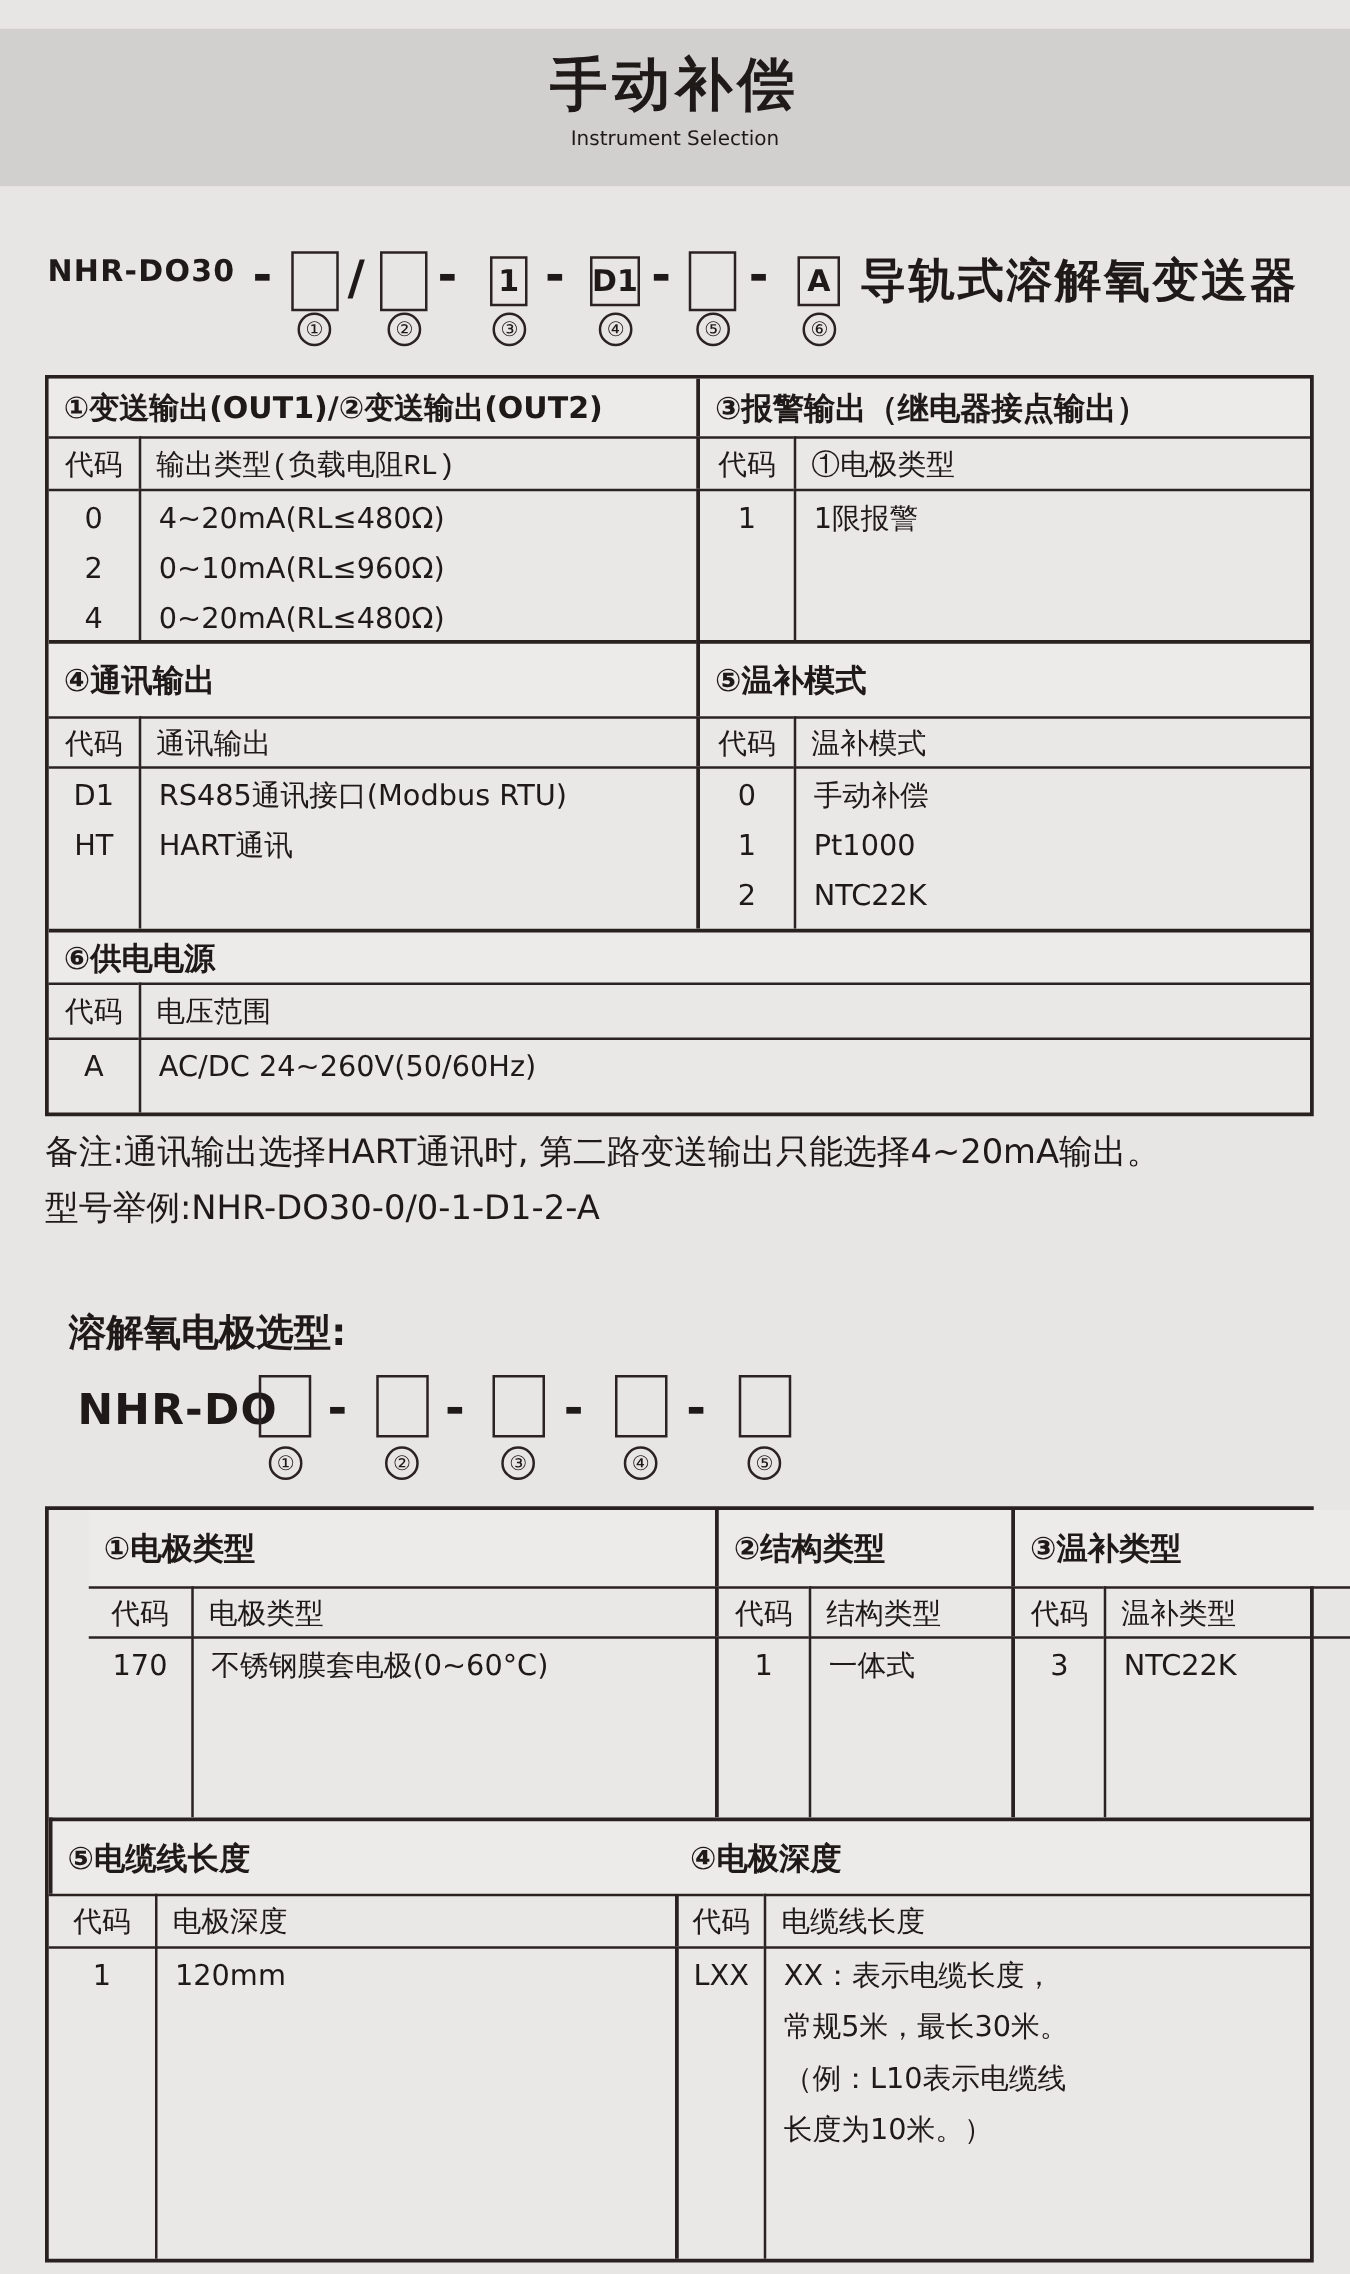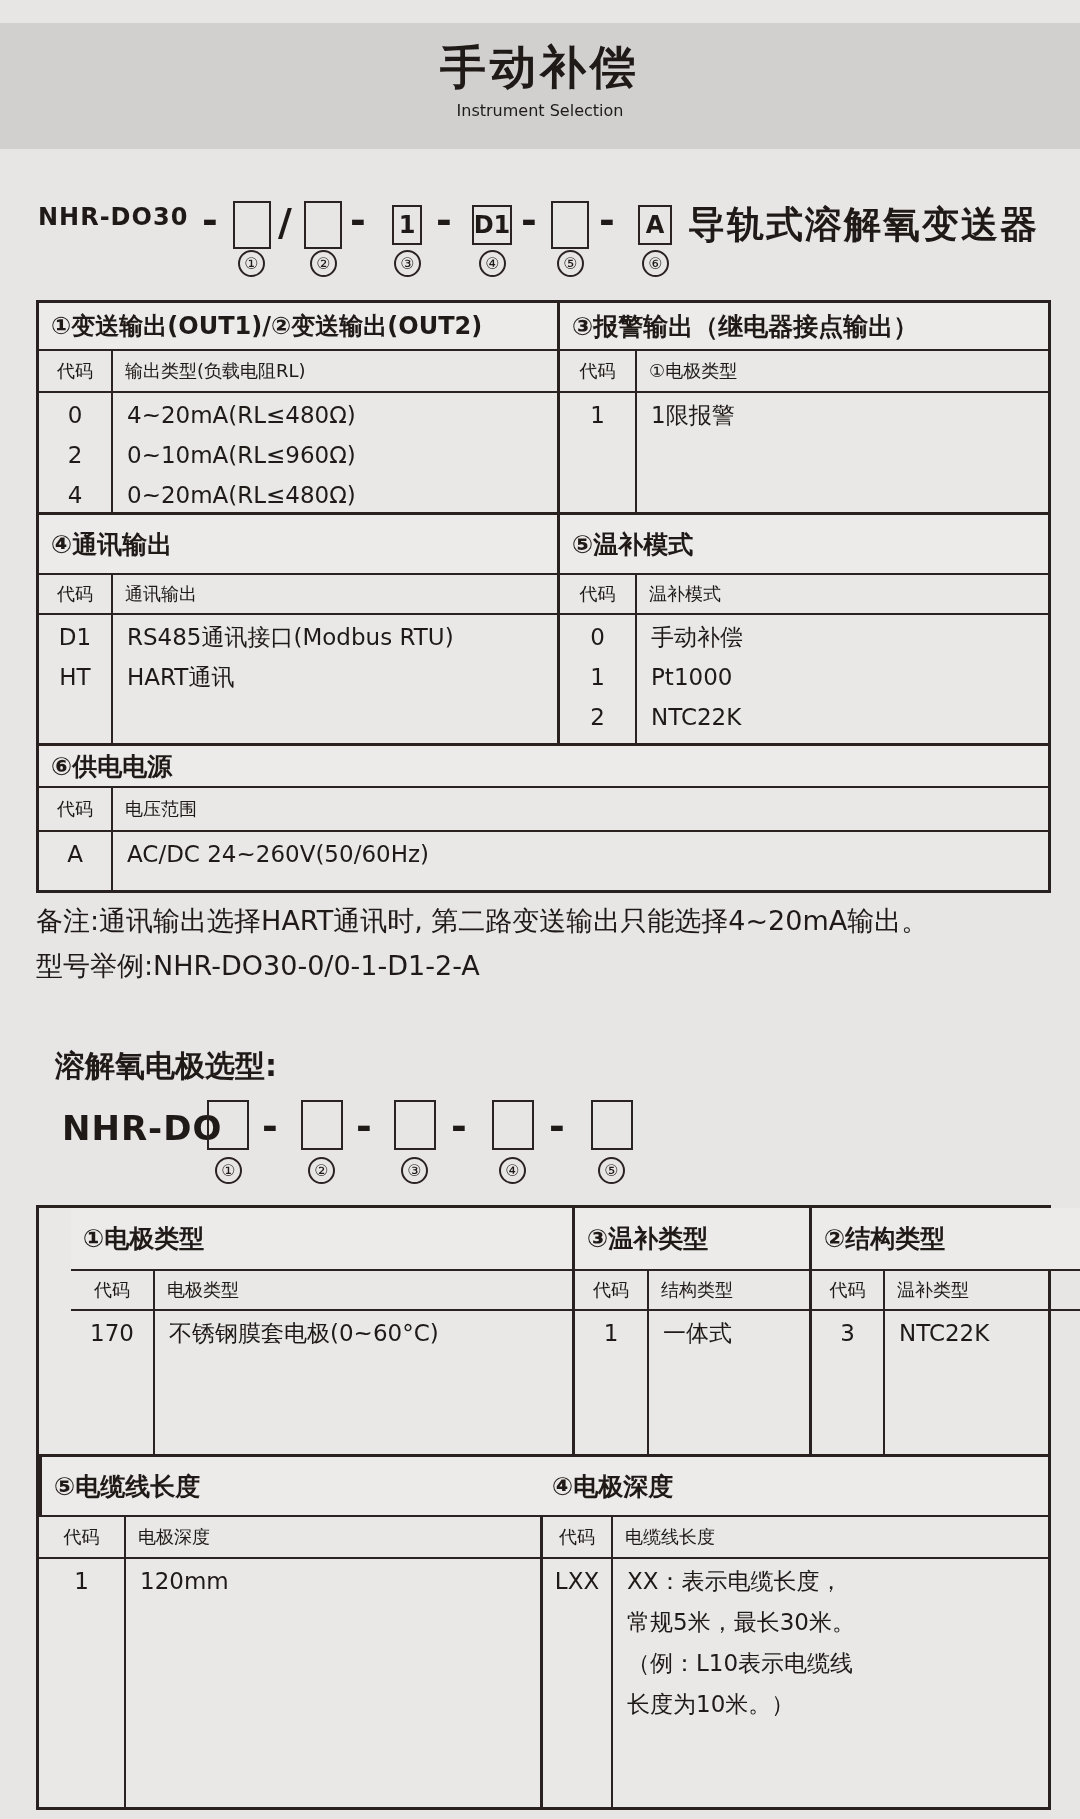--- a/index.html
+++ b/index.html
@@ -25,21 +25,21 @@
          box-sizing:border-box;display:flex;align-items:center;justify-content:center;
          font-size:16px;font-weight:400;}
   
   .tbl{position:absolute;left:36px;width:1009px;border:3px solid #28211f;box-sizing:content-box;background:#e9e8e6;}
   .g{display:grid;}
   .g1{grid-template-columns:72px 446px 78px 413px;}
   .g2a{grid-template-columns:82px 419px 75px 162px 74px 197px;padding-left:32px;}
   .g2b{grid-template-columns:85px 416px 71px 437px;}
   .c{box-sizing:border-box;display:flex;align-items:center;overflow:hidden;}
   .sec{font-weight:700;font-size:25px;padding-left:12px;background:#edebe9;}
-  .hd{font-size:18px;padding-left:12px;}
+  .hd{font-size:23px;padding-left:12px;font-family:Liberation Mono, monospace;}
   .bd{font-size:23px;display:block;padding-top:2px;}
   .desc{padding-left:14px;}
   .ctr{justify-content:center;padding-left:0;text-align:center;}
   .ln{line-height:40px;height:40px;white-space:nowrap;}
   .lnc{line-height:41px;height:41px;white-space:nowrap;}
   .bt2{border-top:2px solid #2b2322;}
   .bt3{border-top:3px solid #28211f;}
   .bl2{border-left:2px solid #2b2322;}
   .bl3{border-left:3px solid #28211f;}
   .sp2{grid-column:span 2;}
@@ -167,22 +167,22 @@
 <span class="mcirc" style="left:215px;top:1157px">①</span>
 <span class="mcirc" style="left:308px;top:1157px">②</span>
 <span class="mcirc" style="left:401px;top:1157px">③</span>
 <span class="mcirc" style="left:499px;top:1157px">④</span>
 <span class="mcirc" style="left:598px;top:1157px">⑤</span>
 
 <div class="tbl" style="top:1205px">
   <div class="g g2a">
 
     <div class="c sec sp2 h45">①电极类型</div>
+    <div class="c sec sp2 h45 bl3">②结构类型</div>
     <div class="c sec sp2 h45 bl3">③温补类型</div>
-    <div class="c sec sp2 h45 bl3">②结构类型</div>
 
     <div class="c hd ctr h40 bt2">代码</div>
     <div class="c hd h40 bt2 bl2">电极类型</div>
     <div class="c hd ctr h40 bt2 bl3">代码</div>
     <div class="c hd h40 bt2 bl2">结构类型</div>
     <div class="c hd ctr h40 bt2 bl3">代码</div>
     <div class="c hd h40 bt2 bl2">温补类型</div>
 
     <div class="c bd ctr h145 bt2">
       <div class="ln">170</div>

